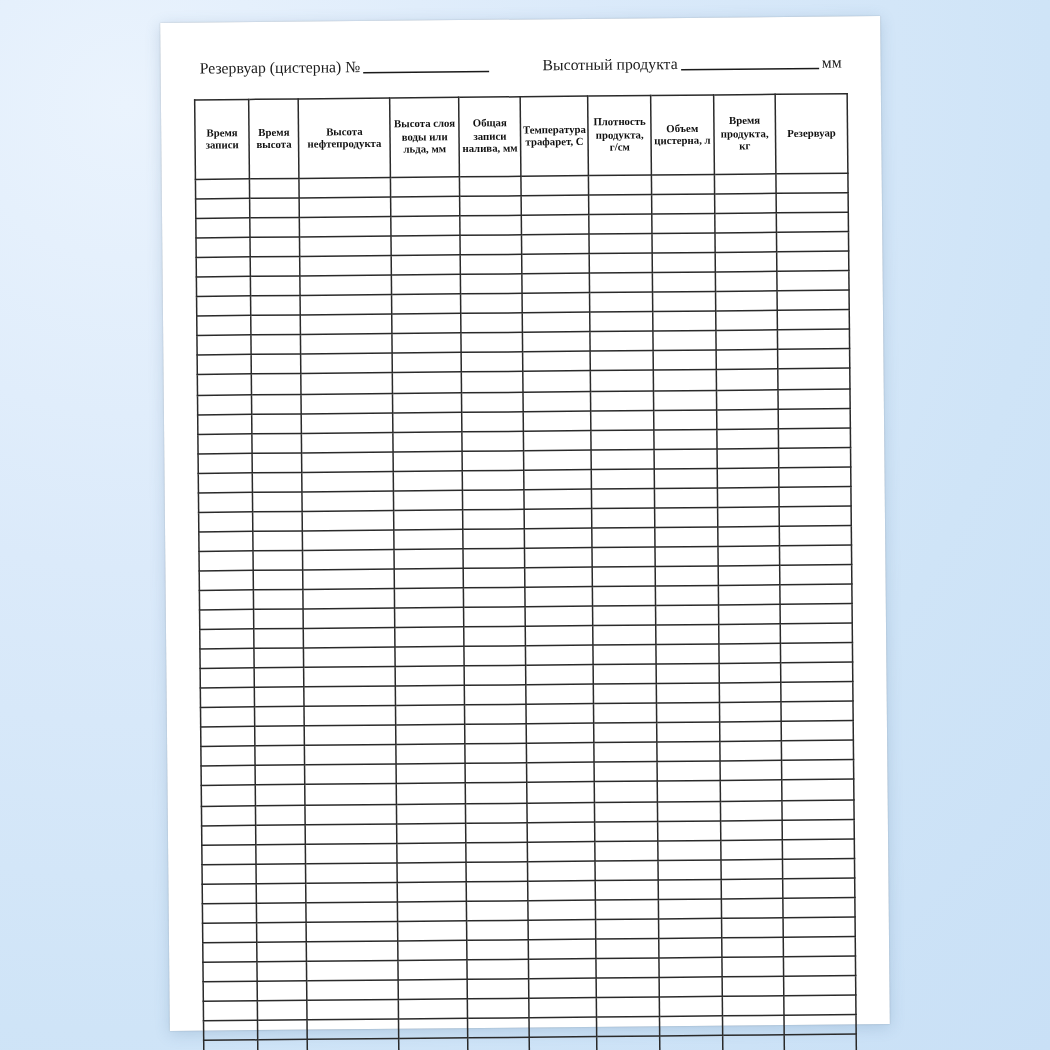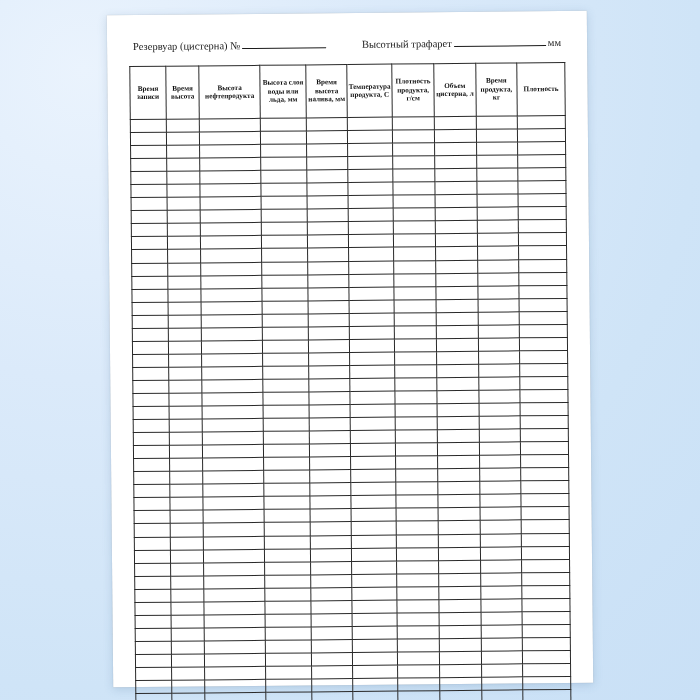--- a/index.html
+++ b/index.html
@@ -104,21 +104,21 @@
 <div class="backdrop"></div>
 
 <div class="sheet">
 
   <div class="doc-head">
     <div class="left">
       <span>Резервуар (цистерна) №</span>
       <span class="fill-line l1"></span>
     </div>
     <div class="right">
-      <span>Высотный трафарет</span>
+      <span>Высотный продукта</span>
       <span class="fill-line l2"></span>
       <span>мм</span>
     </div>
   </div>
 
   <table class="log">
     <colgroup>
       <col class="c0">
         <col class="c1">
         <col class="c2">
@@ -129,26 +129,26 @@
         <col class="c7">
         <col class="c8">
         <col class="c9">
     </colgroup>
     <thead>
       <tr>
         <th>Время записи</th>
         <th>Время высота</th>
         <th>Высота нефтепродукта</th>
         <th>Высота слоя воды или льда, мм</th>
-        <th>Время высота налива, мм</th>
-        <th>Температура продукта, С</th>
+        <th>Общая записи налива, мм</th>
+        <th>Температура трафарет, С</th>
         <th>Плотность продукта, г/см</th>
         <th>Объем цистерна, л</th>
         <th>Время продукта, кг</th>
-        <th>Плотность</th>
+        <th>Резервуар</th>
       </tr>
     </thead>
     <tbody id="log-body">
         <tr>
           <td></td>
           <td></td>
           <td></td>
           <td></td>
           <td></td>
           <td></td>

